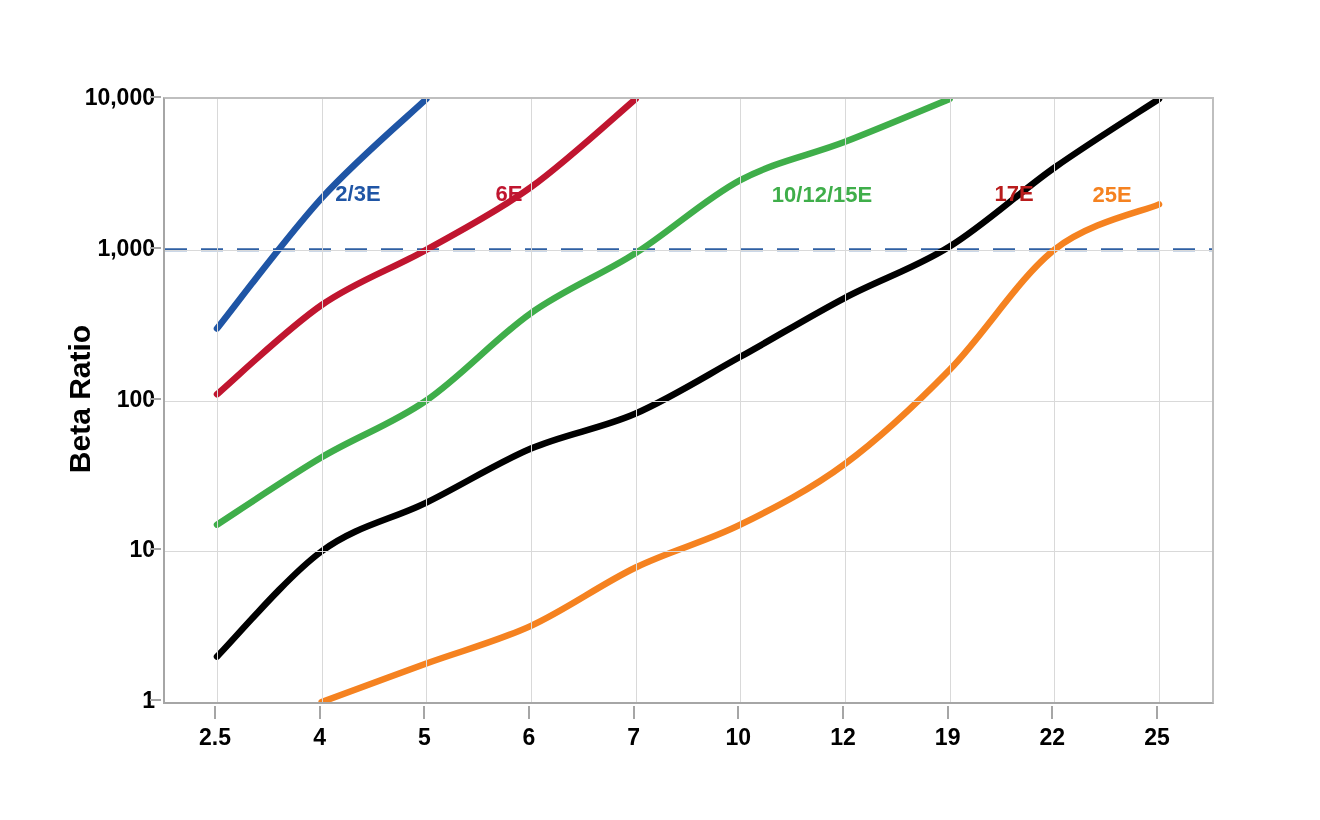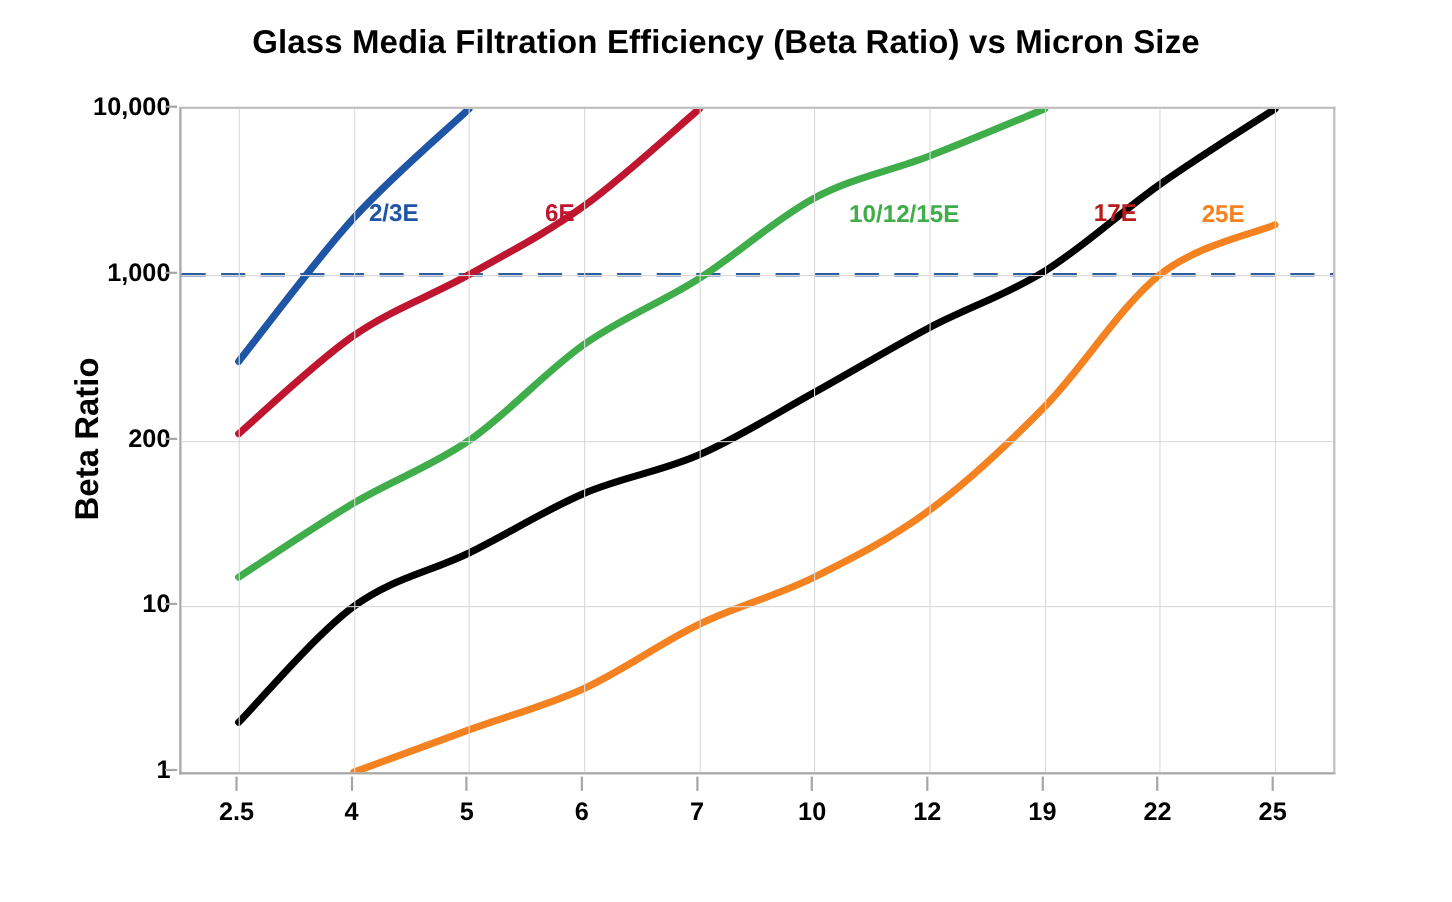--- a/index.html
+++ b/index.html
@@ -79,28 +79,27 @@
     font-size:22px;font-weight:bold;
     white-space:nowrap;
     transform:translate(-50%,-50%);
   }
 </style>
 </head>
 <body>
 
 <div id="stage">
 
-  <div id="chart-title">Glass Media Filtration Efficiency (Beta Ratio) vs Micron Size</div>
 
   <div id="ylabels">
       <div class="ylab" style="top: 603px; width: 138px;">1</div>
       <div class="ytick" style="top: 602px;"></div>
       <div class="ylab" style="top: 452.25px; width: 138px;">10</div>
       <div class="ytick" style="top: 451.25px;"></div>
-      <div class="ylab" style="top: 301.5px; width: 138px;">200</div>
+      <div class="ylab" style="top: 301.5px; width: 138px;">100</div>
       <div class="ytick" style="top: 300.5px;"></div>
       <div class="ylab" style="top: 150.75px; width: 138px;">1,000</div>
       <div class="ytick" style="top: 149.75px;"></div>
       <div class="ylab" style="top: 0px; width: 138px;">10,000</div>
       <div class="ytick" style="top: -1px;"></div>
     </div>
 
   <div id="yaxis-wrap">
     <div id="yaxis-title">Beta Ratio</div>
   </div>

